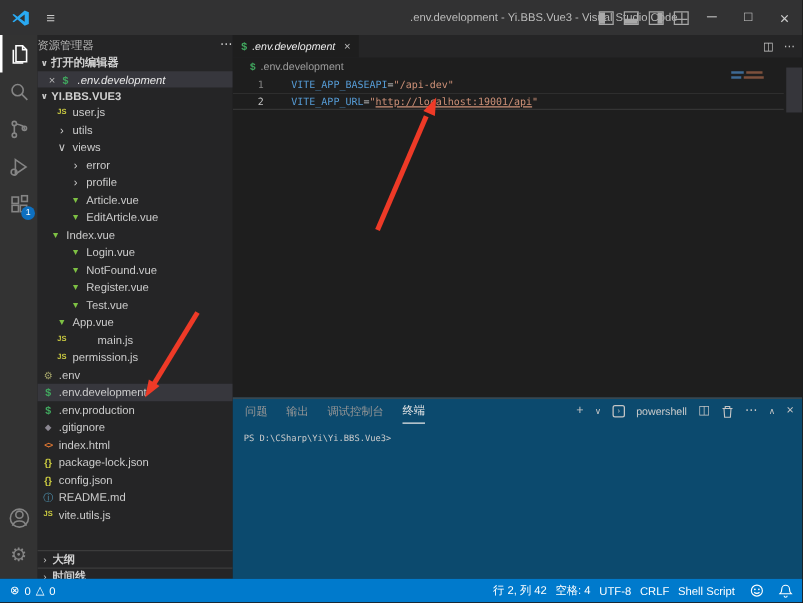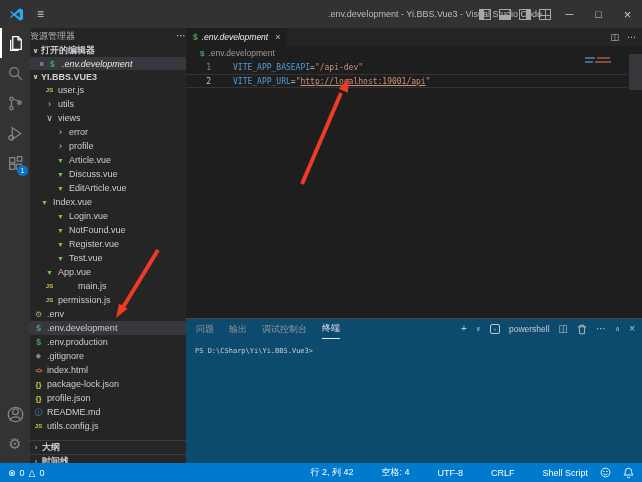--- a/index.html
+++ b/index.html
@@ -111,21 +111,21 @@
   .ps-label{font-size:8.5px;color:#cccccc;}
   .terminal-body{padding:8px 0 0 9px;font-family:"DejaVu Sans Mono","Liberation Mono",monospace;
     font-size:7px;color:#cccccc;}
 
   
   .statusbar{position:absolute;left:0;top:463px;width:642px;height:19px;background:#007acc;
     display:flex;align-items:center;justify-content:space-between;padding:0 8px;z-index:6;}
   .status-left{display:flex;align-items:center;gap:4px;color:#ffffff;font-size:9px;}
   .status-left .sicon{font-size:9px;cursor:pointer;}
   .status-right{display:flex;align-items:center;gap:12px;color:#ffffff;font-size:9px;}
-  #status-right-items{display:flex;align-items:center;gap:28px;}
+  #status-right-items{display:flex;align-items:center;gap:7px;}
   .status-item{cursor:pointer;white-space:nowrap;}
   .status-svg{display:flex;align-items:center;cursor:pointer;}
 
   
   #arrows{position:absolute;left:0;top:0;width:642px;height:482px;pointer-events:none;z-index:20;}
 </style>
 </head>
 <body>
 
 <div id="window">
@@ -246,24 +246,20 @@
         <div class="tree-row" style="padding-left: 25px;">
           <span class="ficon icon-chevron-right">›</span>
           <span class="tree-label">profile</span>
         </div>
         <div class="tree-row" style="padding-left: 25px;">
           <span class="ficon icon-vue">▼</span>
           <span class="tree-label">Article.vue</span>
         </div>
         <div class="tree-row" style="padding-left: 25px;">
           <span class="ficon icon-vue">▼</span>
-          <span class="tree-label">Discuss.vue</span>
-        </div>
-        <div class="tree-row" style="padding-left: 25px;">
-          <span class="ficon icon-vue">▼</span>
           <span class="tree-label">EditArticle.vue</span>
         </div>
         <div class="tree-row" style="padding-left: 9px;">
           <span class="ficon icon-vue">▼</span>
           <span class="tree-label">Index.vue</span>
         </div>
         <div class="tree-row" style="padding-left: 25px;">
           <span class="ficon icon-vue">▼</span>
           <span class="tree-label">Login.vue</span>
         </div>
@@ -310,29 +306,29 @@
         <div class="tree-row" style="padding-left: 3px;">
           <span class="ficon icon-html">&lt;&gt;</span>
           <span class="tree-label">index.html</span>
         </div>
         <div class="tree-row" style="padding-left: 3px;">
           <span class="ficon icon-json">{}</span>
           <span class="tree-label">package-lock.json</span>
         </div>
         <div class="tree-row" style="padding-left: 3px;">
           <span class="ficon icon-json">{}</span>
-          <span class="tree-label">profile.json</span>
+          <span class="tree-label">config.json</span>
         </div>
         <div class="tree-row" style="padding-left: 3px;">
           <span class="ficon icon-info">ⓘ</span>
           <span class="tree-label">README.md</span>
         </div>
         <div class="tree-row" style="padding-left: 3px;">
           <span class="ficon icon-js">JS</span>
-          <span class="tree-label">utils.config.js</span>
+          <span class="tree-label">vite.utils.js</span>
         </div>
       </div>
     <div class="sb-bottom" id="outline-row">
       <span class="chev">›</span>
       <span>大纲</span>
     </div>
     <div class="sb-bottom" id="timeline-row">
       <span class="chev">›</span>
       <span>时间线</span>
     </div>

